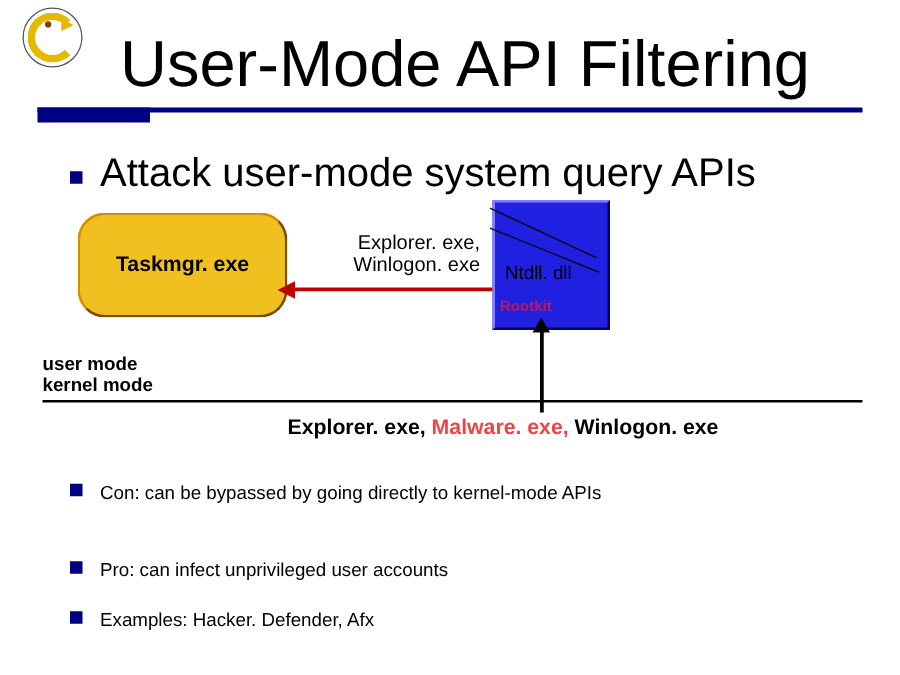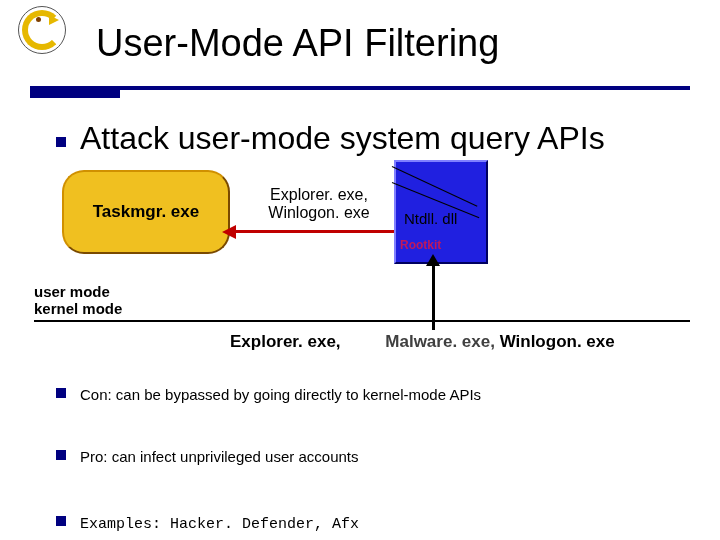--- a/index.html
+++ b/index.html
@@ -57,21 +57,21 @@
     left: 17px; top: 10px;
     width: 5px; height: 5px;
     background: #804000;
     border-radius: 50%;
   }
   
   .title {
     position: absolute;
     left: 96px;
     top: 22px;
-    font-size: 38px;
+    font-size: 52px;
     font-weight: 400;
   }
   .title-underline {
     position: absolute;
     left: 30px;
     right: 30px;
     top: 86px;
     height: 4px;
     background: #000080;
   }
@@ -115,21 +115,21 @@
     font-size: 17px;
     border-radius: 22px;
   }
   .apicall {
     position: absolute;
     left: 254px;
     top: 186px;
     width: 130px;
     font-size: 16px;
     line-height: 1.15;
-    text-align: center;
+    text-align: right;
   }
   .ntdll-box {
     position: absolute;
     left: 394px;
     top: 160px;
     width: 90px;
     height: 100px;
     background: #2020e0;
     border-top: 2px solid #8080ff;
     border-left: 2px solid #8080ff;
@@ -200,21 +200,21 @@
     background: #000;
   }
   .returned {
     position: absolute;
     left: 230px;
     top: 332px;
     font-family: Tahoma, Verdana, sans-serif;
     font-weight: bold;
     font-size: 17px;
   }
-  .malware { color: #404040; margin-left: 40px; }
+  .malware { color: #ef4444; }
   
   .up-arrow-line {
     position: absolute;
     left: 432px;
     top: 264px;
     width: 3px;
     height: 66px;
     background: #000;
   }
   .up-arrow-head {
@@ -234,21 +234,21 @@
     line-height: 1.2;
     right: 40px;
   }
   .bul .text {
     display: inline-block;
     vertical-align: top;
     max-width: 590px;
   }
   .bul1 { top: 386px; }
   .bul2 { top: 448px; }
-  .bul3 { top: 516px; font-family: Liberation Mono, monospace; }
+  .bul3 { top: 488px; }
 </style>
 </head>
 <body>
 
 <div class="slide">
 
   <div class="logo">
     <div class="circle">
       <div class="c-arc"></div>
       <div class="beak"></div>

